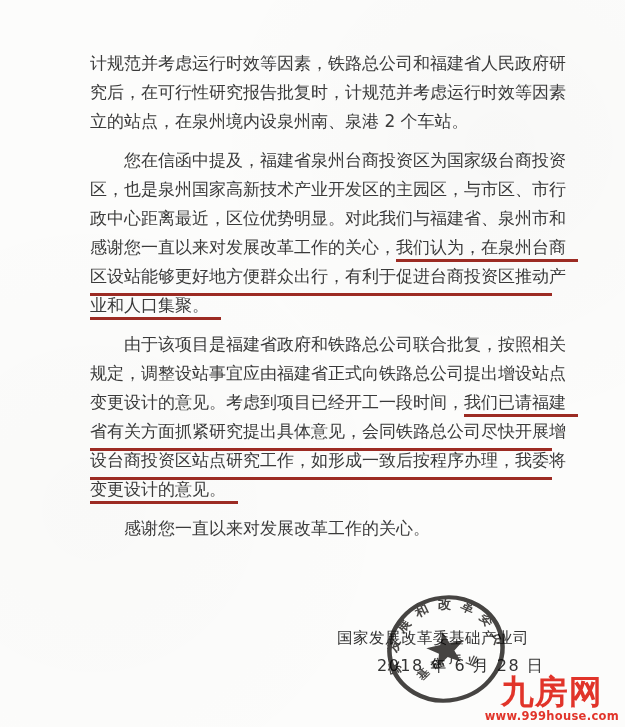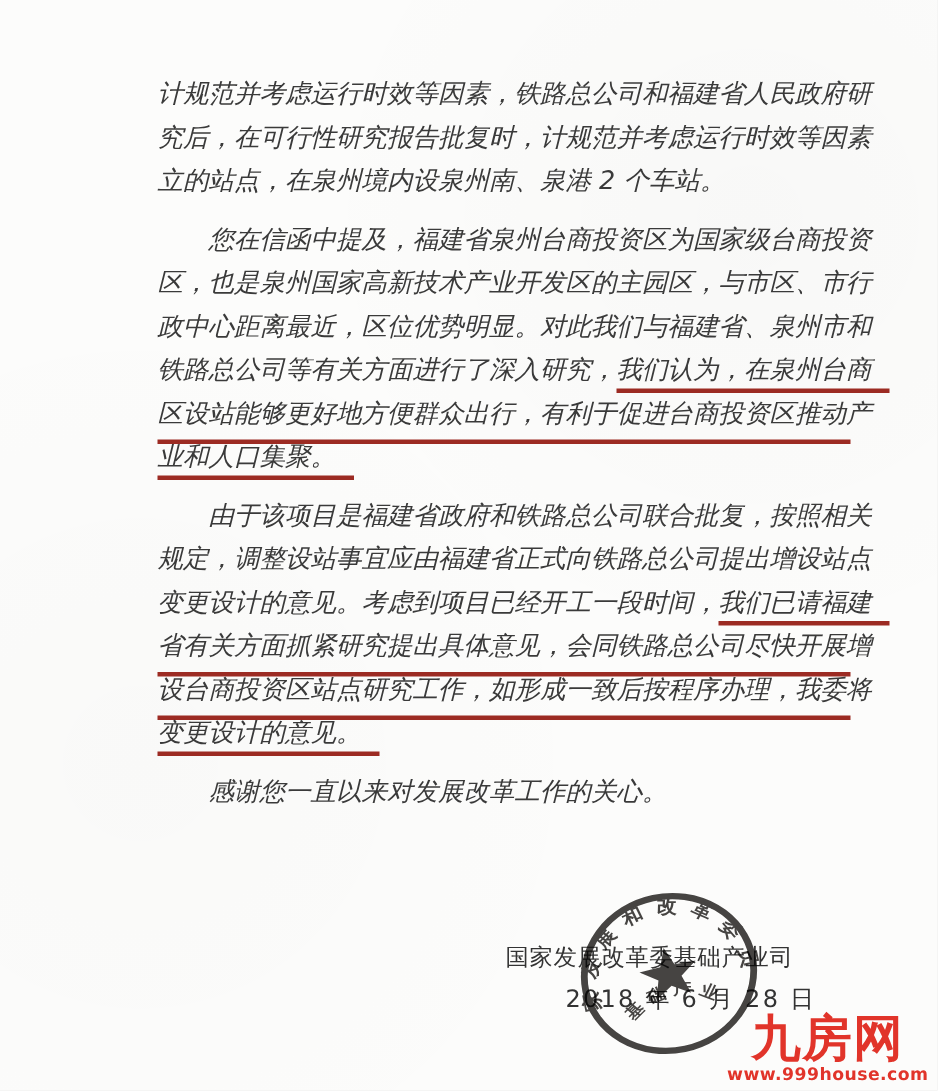--- a/index.html
+++ b/index.html
@@ -10,21 +10,21 @@
   }
   .page{
     position:relative;width:625px;height:727px;
     background:
       radial-gradient(circle at 80% 20%, rgba(0,0,0,0.015), transparent 40%),
       radial-gradient(circle at 15% 70%, rgba(0,0,0,0.012), transparent 45%),
       #fcfcfb;
     overflow:hidden;
   }
   
-  .doc{position:absolute;left:105px;top:49px;width:462px;font-style:italic;}
+  .doc{position:absolute;left:90px;top:49px;width:462px;}
   .para{margin:0 0 10px 0;}
   .line{
     height:29px;line-height:29px;font-size:17px;color:#3a3a3a;
     white-space:nowrap;letter-spacing:0;font-weight:500;
   }
   .line.indent{text-indent:34px;}
   .seg{display:inline;}
   .seg.ul{
     border-bottom:3px solid #9c2b23;
     padding-bottom:2px;
@@ -70,21 +70,21 @@
   <div class="doc">
       <div class="para">
         <div class="line"><span class="seg">计规范并考虑运行时效等因素，铁路总公司和福建省人民政府研</span></div>
         <div class="line"><span class="seg">究后，在可行性研究报告批复时，计规范并考虑运行时效等因素</span></div>
         <div class="line"><span class="seg">立的站点，在泉州境内设泉州南、泉港 2 个车站。</span></div>
       </div>
       <div class="para">
         <div class="line indent"><span class="seg">您在信函中提及，福建省泉州台商投资区为国家级台商投资</span></div>
         <div class="line"><span class="seg">区，也是泉州国家高新技术产业开发区的主园区，与市区、市行</span></div>
         <div class="line"><span class="seg">政中心距离最近，区位优势明显。对此我们与福建省、泉州市和</span></div>
-        <div class="line"><span class="seg">铁路总公司等有关方面进行了深入研究，</span><span class="seg ul">我们认为，在泉州台商</span></div>
+        <div class="line"><span class="seg">感谢您一直以来对发展改革工作的关心，</span><span class="seg ul">我们认为，在泉州台商</span></div>
         <div class="line"><span class="seg ul ful">区设站能够更好地方便群众出行，有利于促进台商投资区推动产</span></div>
         <div class="line"><span class="seg ul">业和人口集聚。</span></div>
       </div>
       <div class="para">
         <div class="line indent"><span class="seg">由于该项目是福建省政府和铁路总公司联合批复，按照相关</span></div>
         <div class="line"><span class="seg">规定，调整设站事宜应由福建省正式向铁路总公司提出增设站点</span></div>
         <div class="line"><span class="seg">变更设计的意见。考虑到项目已经开工一段时间，</span><span class="seg ul">我们已请福建</span></div>
         <div class="line"><span class="seg ul ful">省有关方面抓紧研究提出具体意见，会同铁路总公司尽快开展增</span></div>
         <div class="line"><span class="seg ul ful">设台商投资区站点研究工作，如形成一致后按程序办理，我委将</span></div>
         <div class="line"><span class="seg ul">变更设计的意见。</span></div>

